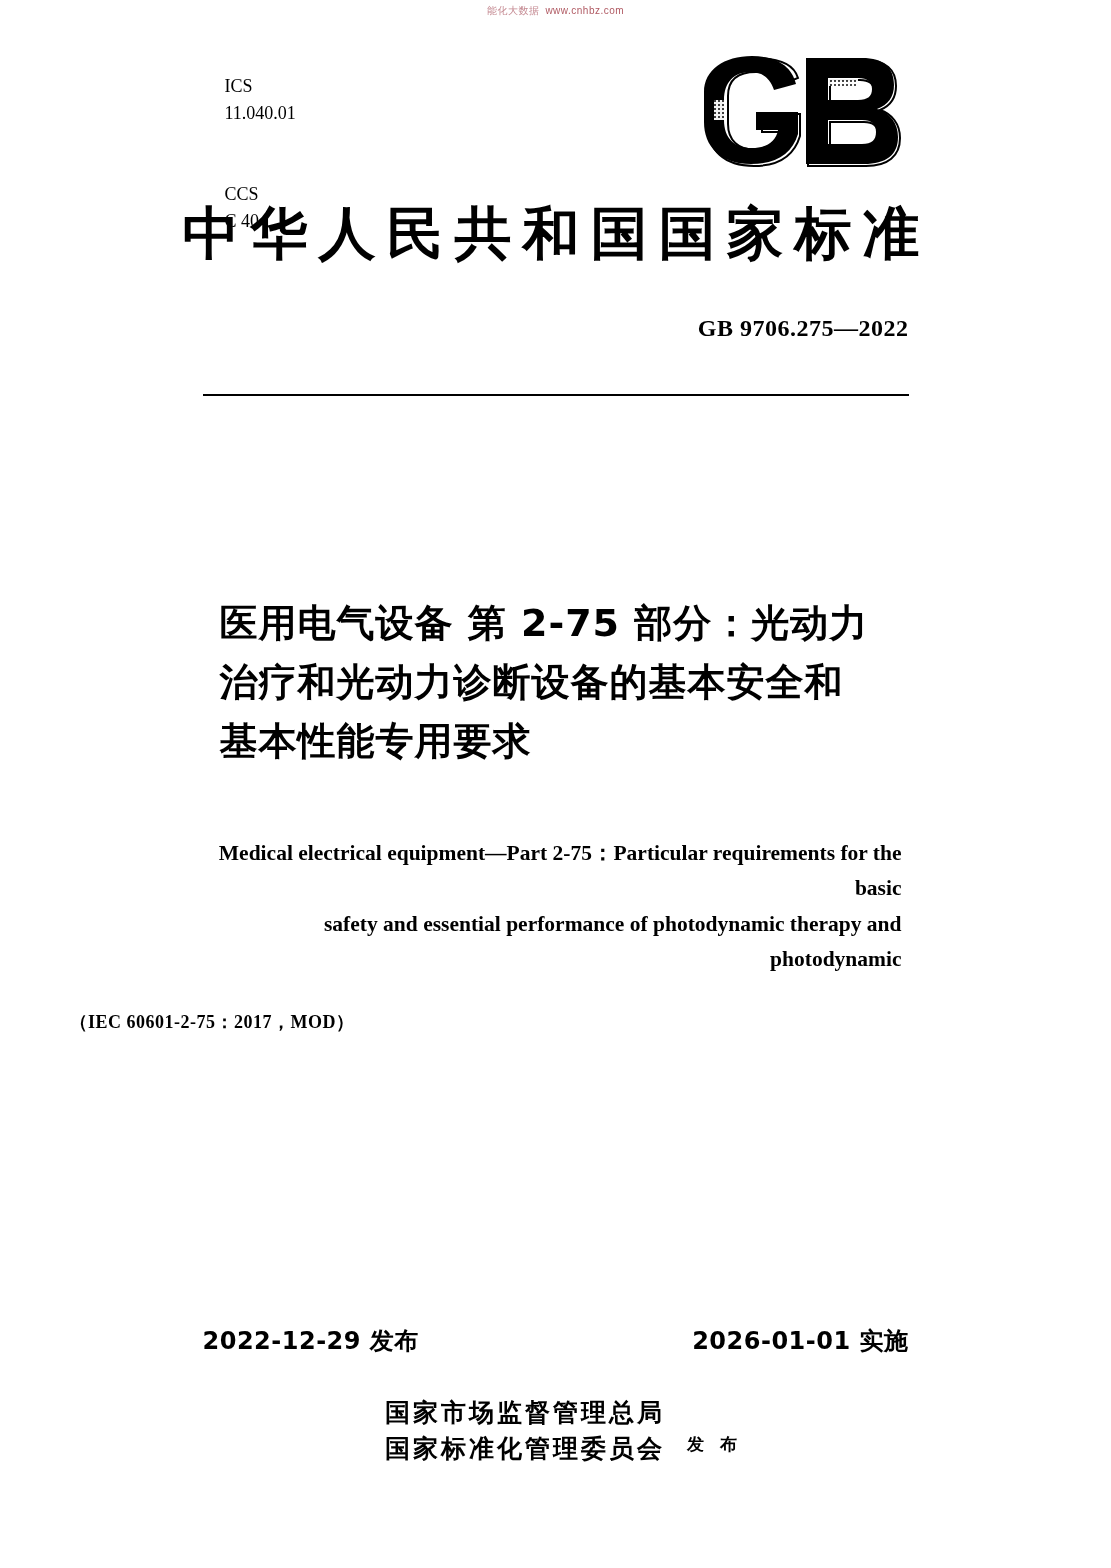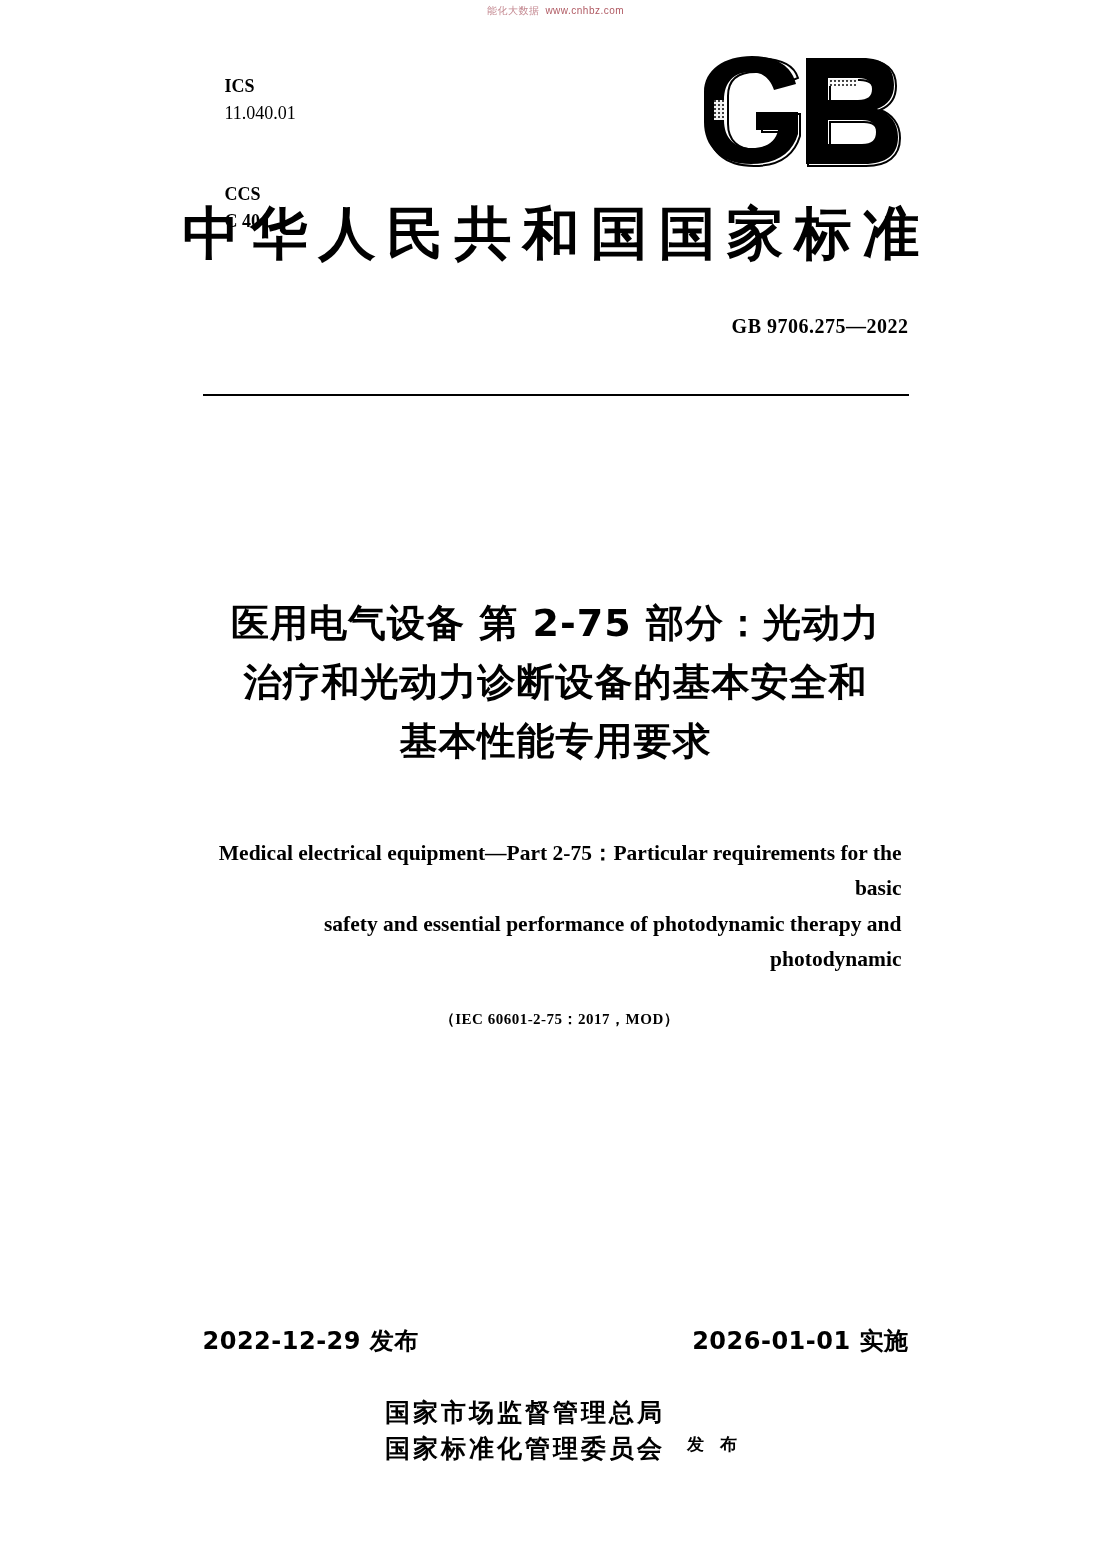--- a/index.html
+++ b/index.html
@@ -39,21 +39,21 @@
     position: absolute;
     left: 128px;
     top: 46px;
     line-height: 1.5;
   }
   .ics-line {
     font-family: "Liberation Serif", serif;
     font-size: 18px;
     white-space: pre;
   }
-  .ics-line b { font-weight: bold; text-align: center; }
+  .ics-line b { font-weight: normal; text-align: center; }
 
   
   .gb-logo {
     position: absolute;
     right: 128px;
     top: 52px;
     width: 220px;
     height: 120px;
   }
   .gb-logo svg { display: block; }
@@ -73,40 +73,39 @@
     white-space: nowrap;
   }
 
   
   .std-no {
     position: absolute;
     right: 133px;
     top: 315px;
     font-family: "Liberation Serif", serif;
     font-weight: bold;
-    font-size: 20px;
+    font-size: 24px;
     letter-spacing: 0.5px;
   }
 
   
   .rule {
     position: absolute;
     left: 133px;
     right: 133px;
     top: 394px;
     border-top: 2px solid #000;
   }
 
   
   .cn-title {
     position: absolute;
     left: 150px;
     right: 150px;
     top: 594px;
-    text-align: center;
     font-family: "DejaVu Sans", "Liberation Sans", sans-serif;
     font-weight: bold;
     font-size: 38px;
     line-height: 1.55;
     letter-spacing: 1px;
   }
 
   
   .en-title {
     position: absolute;
@@ -119,26 +118,24 @@
     font-size: 21.5px;
     line-height: 1.65;
   }
 
   
   .iec-ref {
     position: absolute;
     left: 0;
     right: 0;
     top: 1010px;
-    text-align: center;
-    font-family: "Liberation Serif", serif;
-    font-weight: bold;
-    font-size: 15px;
-    letter-spacing: 0.5px;
-    margin-left: 8px;
+    font-family: "Liberation Serif", serif;
+    font-weight: bold;
+    font-size: 18px;
+    letter-spacing: 0.5px;
   }
 
   
   .date-left {
     position: absolute;
     left: 133px;
     top: 1325px;
     font-family: "DejaVu Sans", "Liberation Sans", sans-serif;
     font-weight: bold;
     font-size: 24px;

